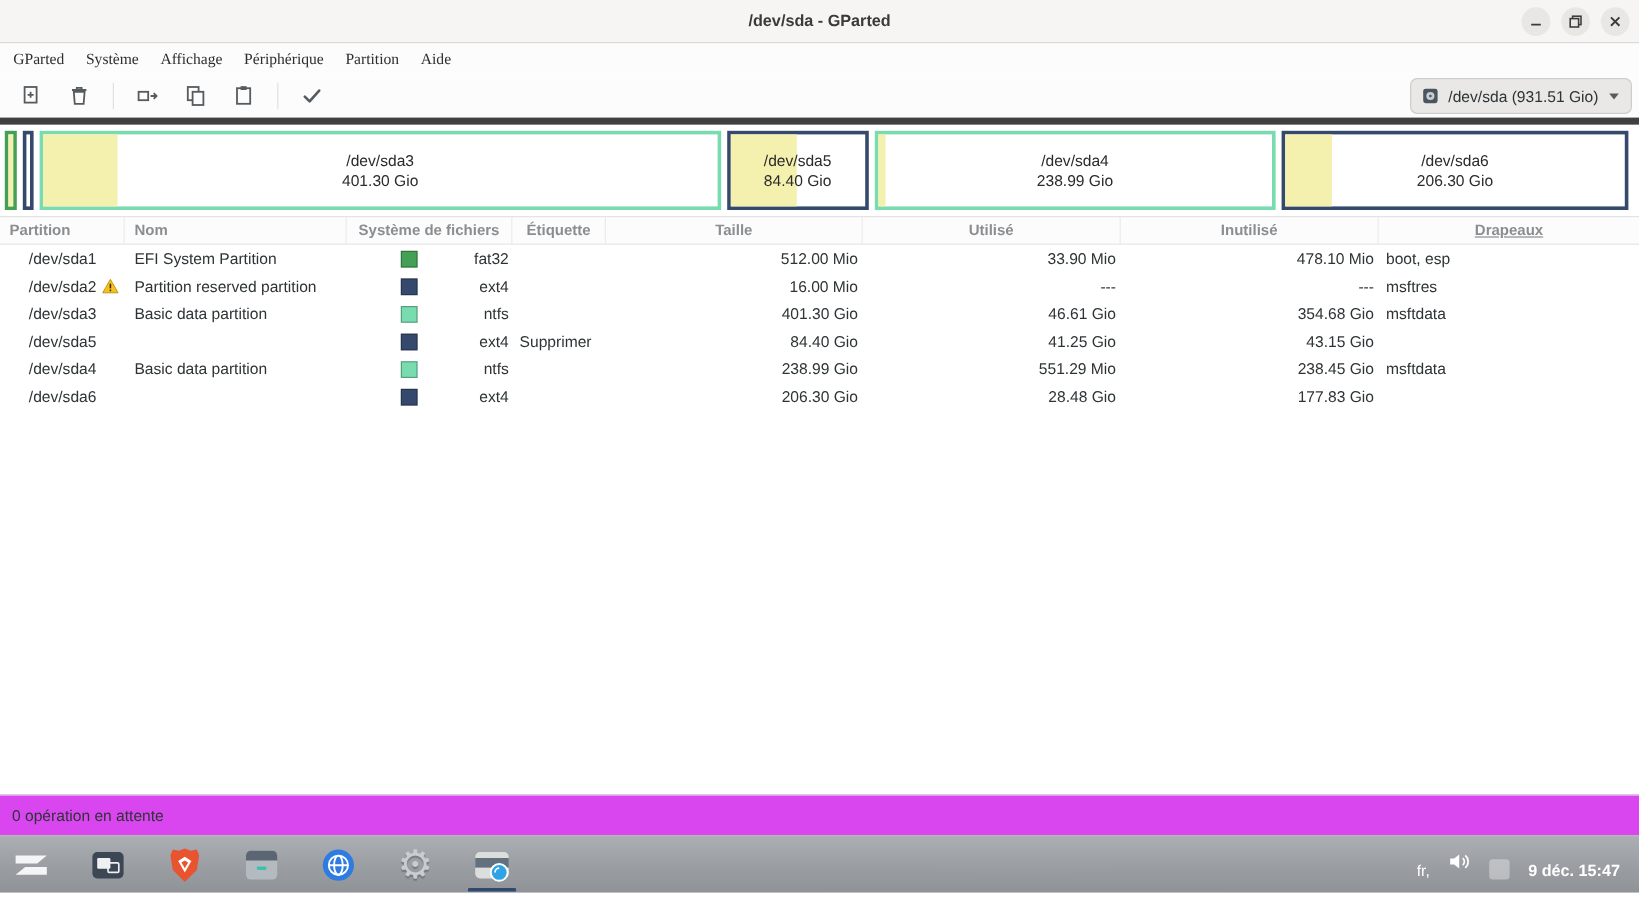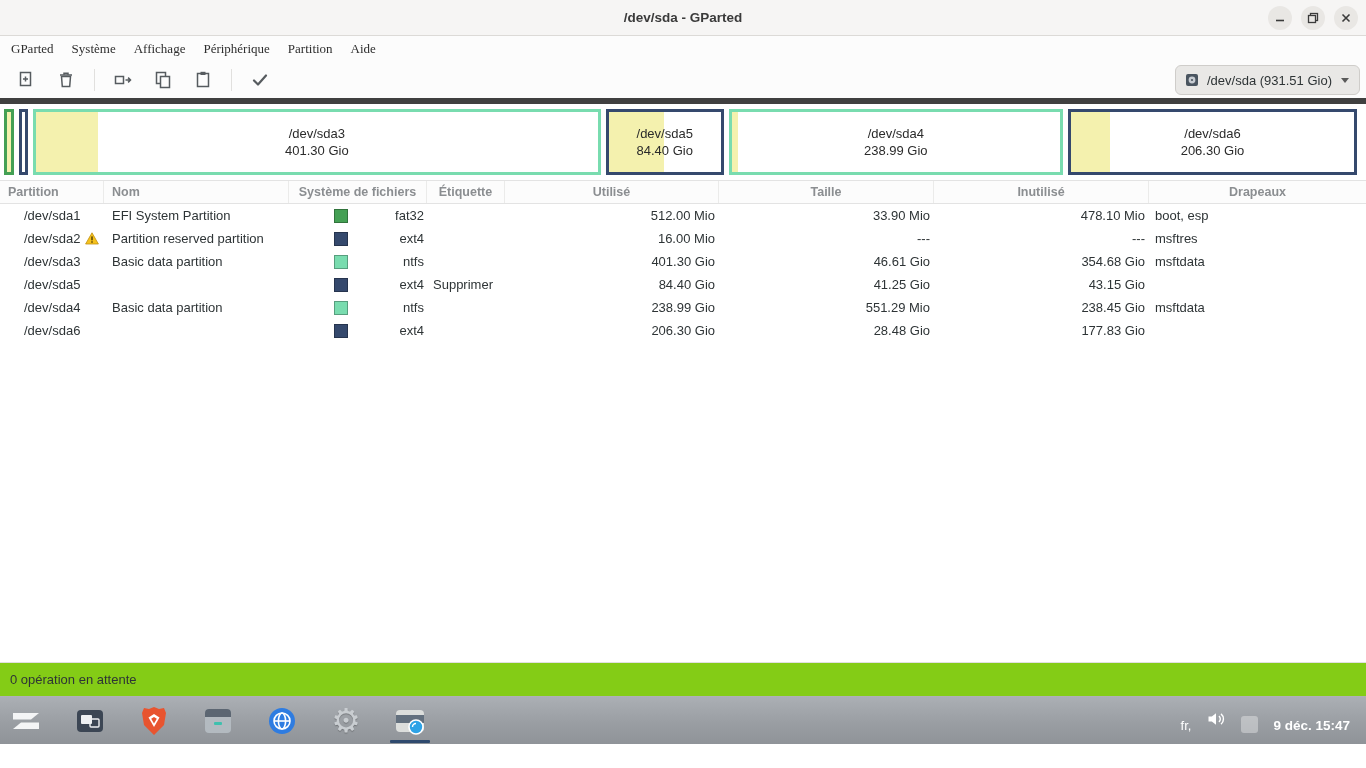--- a/index.html
+++ b/index.html
@@ -30,33 +30,33 @@
   .viz { flex:0 0 76px; background:#fff; display:flex; align-items:center; padding:0 4px; gap:5px; }
   .seg { position:relative; height:66px; border:3px solid #888; background:#fff; flex-shrink:0; }
   .seg-fill { position:absolute; left:0; top:0; bottom:0; }
   .seg-text { position:absolute; inset:0; display:flex; flex-direction:column; align-items:center; justify-content:center; font-size:13px; color:#2b2b2b; line-height:17px; white-space:nowrap; overflow:hidden; z-index:1; }
 
   
   .ptable { --cols:104px 185px 138px 78px 214px 215px 215px 1fr; }
   .thead { display:grid; grid-template-columns:var(--cols); height:24px; background:#fcfcfc; border-top:1px solid #e3e3e3; border-bottom:1px solid #e3e3e3; color:#8b8e91; font-size:12.5px; font-weight:700; }
   .th { display:flex; align-items:center; justify-content:center; height:100%; border-right:1px solid #ebebea; overflow:hidden; white-space:nowrap; }
   .th.h-left { justify-content:flex-start; padding-left:8px; }
-  .th:last-child { border-right:none; }
+  .th:last-child { border-right:none;text-decoration:underline; }
   .trow { display:grid; grid-template-columns:var(--cols); height:23px; align-items:center; font-size:13px; color:#2e3436; background:#fff; }
   .c-part { padding-left:24px; display:flex; align-items:center; gap:5px; overflow:hidden; white-space:nowrap; }
   .c-name { padding-left:8px; overflow:hidden; white-space:nowrap; }
   .c-fs { position:relative; text-align:right; padding-right:3px; white-space:nowrap; }
   .c-fs .swatch { position:absolute; left:45px; top:50%; transform:translateY(-50%); width:14px; height:14px; border:1px solid rgba(0,0,0,.28); }
   .c-label { padding-left:6px; white-space:nowrap; }
   .c-num { text-align:right; padding-right:4px; white-space:nowrap; }
   .c-flags { padding-left:6px; white-space:nowrap; }
   .table-empty { flex:1; background:#fff; }
 
   
-  .statusbar { flex:0 0 34px; background:#84cc16; border-top:1px solid #e0e0e0; display:flex; align-items:center; padding-left:10px; font-size:13px; color:#2e3436; }
+  .statusbar { flex:0 0 34px; background:#d946ef; border-top:1px solid #e0e0e0; display:flex; align-items:center; padding-left:10px; font-size:13px; color:#2e3436; }
 
   
   .taskbar { flex:0 0 48px; background:linear-gradient(180deg,#abafb4 0%,#9a9ea3 55%,#8f9398 100%); border-top:1px solid rgba(255,255,255,.28); display:flex; align-items:center; position:relative; }
   .tb-apps { display:flex; align-items:center; gap:24px; padding-left:6px; }
   .tb-app { width:40px; height:44px; background:transparent; border:none; display:flex; align-items:center; justify-content:center; position:relative; }
   .tb-app .indicator { position:absolute; bottom:0; left:50%; transform:translateX(-50%); width:40px; height:3px; background:#2f4a6e; border-radius:1px; }
   .gear-glyph { font-size:33px; color:#c9cdd1; line-height:1; text-shadow:0 1px 1px rgba(0,0,0,.25); }
   .tb-right { margin-left:auto; display:flex; align-items:flex-end; gap:15px; padding-right:16px; color:#fff; }
   .kbd-layout { font-size:13px; color:#fff; }
   .tray-box { width:17px; height:17px; border-radius:3px; background:rgba(255,255,255,.35); display:inline-block; }
@@ -185,22 +185,22 @@
         </div>
       </div>
     </div>
 
   <div class="ptable">
     <div class="thead">
         <div class="th h-left">Partition</div>
         <div class="th h-left">Nom</div>
         <div class="th ">Système de fichiers</div>
         <div class="th ">Étiquette</div>
+        <div class="th ">Taille</div>
         <div class="th ">Utilisé</div>
-        <div class="th ">Taille</div>
         <div class="th ">Inutilisé</div>
         <div class="th ">Drapeaux</div>
       </div>
     <div>
         <div class="trow">
           <div class="c-part">
             <span>/dev/sda1</span>
           </div>
           <div class="c-name">EFI System Partition</div>
           <div class="c-fs"><span class="swatch" style="background: rgb(68, 160, 84);"></span><span>fat32</span></div>

